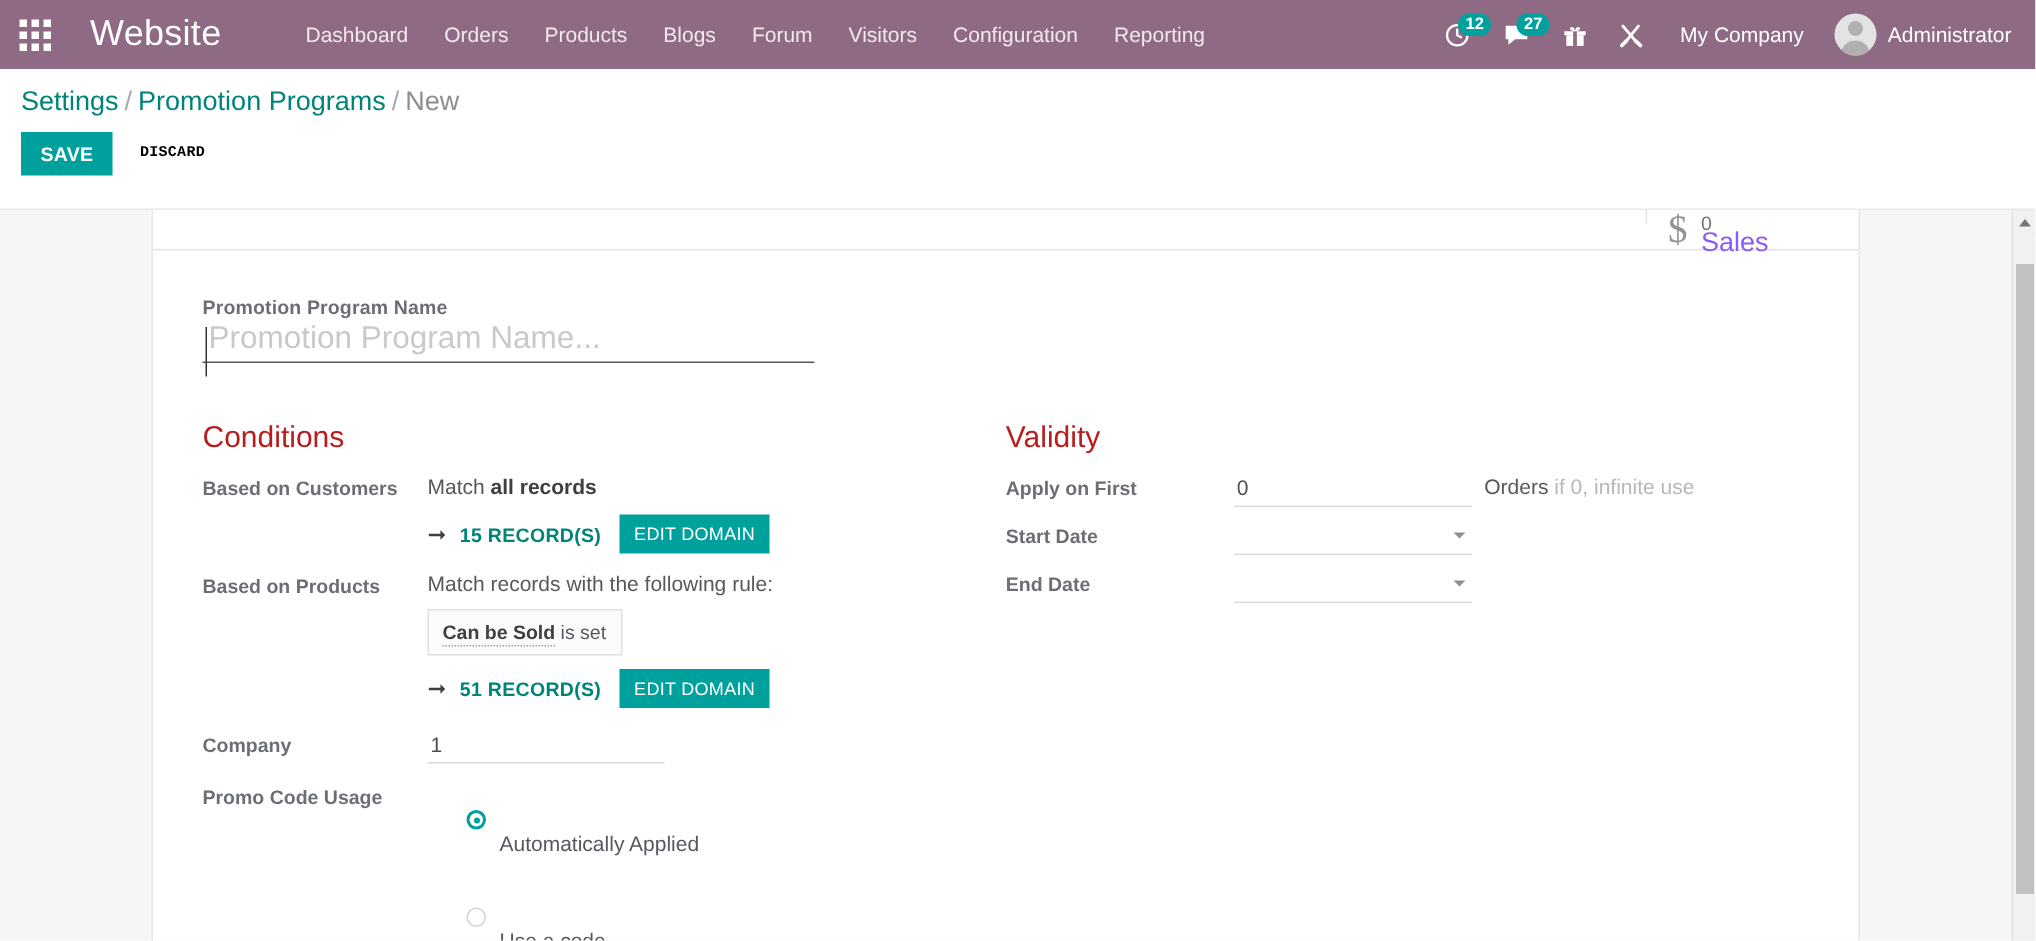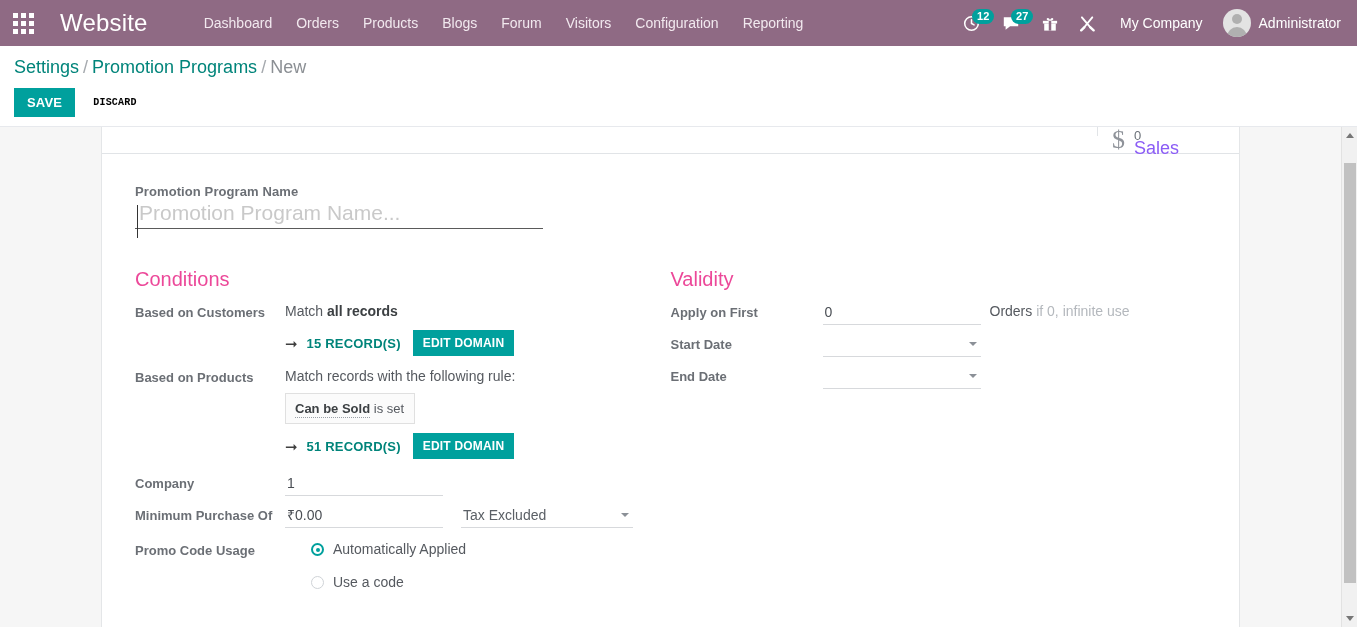--- a/index.html
+++ b/index.html
@@ -118,21 +118,21 @@
     background: #b0b0b0;
     left: 4px; top: 18px;
   }
   .user-name { font-size: 14px; color: #ffffff; white-space: nowrap; }
 
   
   .control-panel {
     background: #ffffff;
     padding: 10px 16px 8px 14px;
     border-bottom: 1px solid #e7e9ed;
-    height: 81px;
+    height: 94px;
   }
   .breadcrumb {
     font-size: 18px;
     color: #8e9297;
     margin-bottom: 10px;
     line-height: 22px;
   }
   .breadcrumb a {
     color: #00847a;
     text-decoration: none;
@@ -256,21 +256,21 @@
     background: #333;
   }
 
   
   .cols { display: flex; }
   .col { width: 536px; }
   .col + .col { margin-left: 0; }
 
   .group-title {
     font-size: 20px;
-    color: #ec4899;
+    color: #b91c1c;
     font-weight: normal;
     margin-bottom: 11px;
     line-height: 24px;
   }
 
   .frow {
     display: flex;
     align-items: flex-start;
     margin-bottom: 9px;
     min-height: 22px;
@@ -308,21 +308,21 @@
     font-weight: bold;
     letter-spacing: .2px;
     cursor: pointer;
     margin-right: 12px;
   }
   .btn-edit-domain {
     background: #00a09d;
     color: #ffffff;
     border: none;
     font-size: 12px;
-    font-weight: bold;
+    font-weight: normal;
     padding: 6px 10px;
     cursor: pointer;
     font-family: inherit;
     letter-spacing: .2px;
   }
 
   .domain-chip {
     display: inline-block;
     border: 1px solid #e0e0e0;
     background: #fbfbfb;
@@ -405,21 +405,21 @@
   }
   .radio.checked { border-color: #00a09d; border-width: 2px; }
   .radio.checked::after {
     content: "";
     position: absolute;
     left: 2.5px; top: 2.5px;
     width: 4px; height: 4px;
     border-radius: 50%;
     background: #00a09d;
   }
-  .radio-label { font-size: 14px; color: #55595f; }
+  .radio-label { font-size: 14px; color: #55595f; margin-top: 32px; }
 
   
   .scrollbar {
     position: absolute;
     right: 0; top: 0; bottom: 0;
     width: 16px;
     background: #f1f1f1;
     border-left: 1px solid #e2e2e2;
   }
   .sb-up, .sb-down {
@@ -582,33 +582,20 @@
                 </div>
               </div>
 
               <div class="frow" style="margin-top:12px;">
                 <div class="flabel">Company</div>
                 <div class="fval">
                   <input class="uline in-qty" type="text" value="1" style="">
                 </div>
               </div>
 
-              <div class="frow">
-                <div class="flabel">Minimum Purchase Of</div>
-                <div class="fval" style="display:flex;align-items:flex-start;">
-                  <input class="uline in-money" type="text" value="₹0.00" style="">
-                  <span class="sel-wrap" style="margin-left:18px;">
-                    <select class="selfield sel-tax">
-                      <option>Tax Excluded</option>
-                      <option>Tax Included</option>
-                    </select>
-                    <span class="caret-down"></span>
-                  </span>
-                </div>
-              </div>
 
               <div class="frow" style="margin-top:12px;gap:26px;">
                 <div class="flabel">Promo Code Usage</div>
                 <div class="fval">
                   <div class="radio-line">
                     <span class="radio checked"></span>
                     <span class="radio-label">Automatically Applied</span>
                   </div>
                   <div class="radio-line">
                     <span class="radio"></span>

